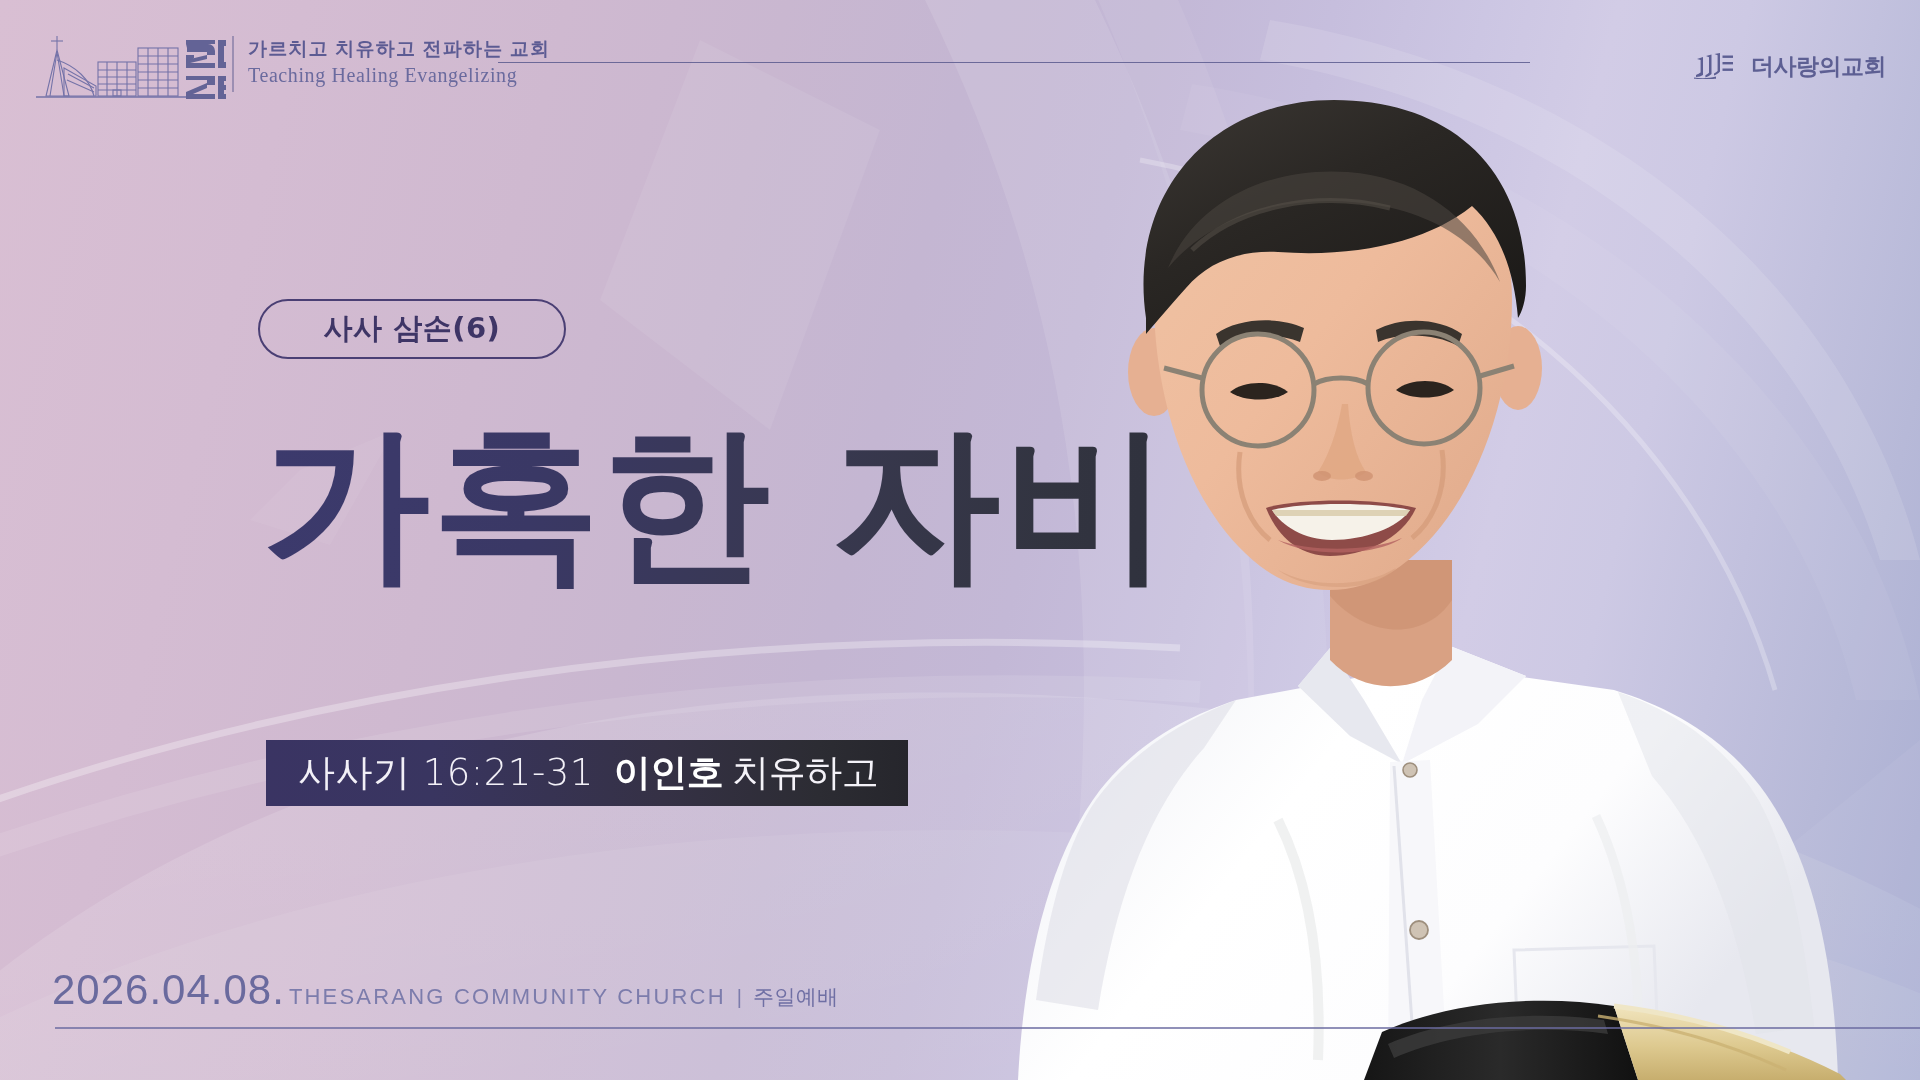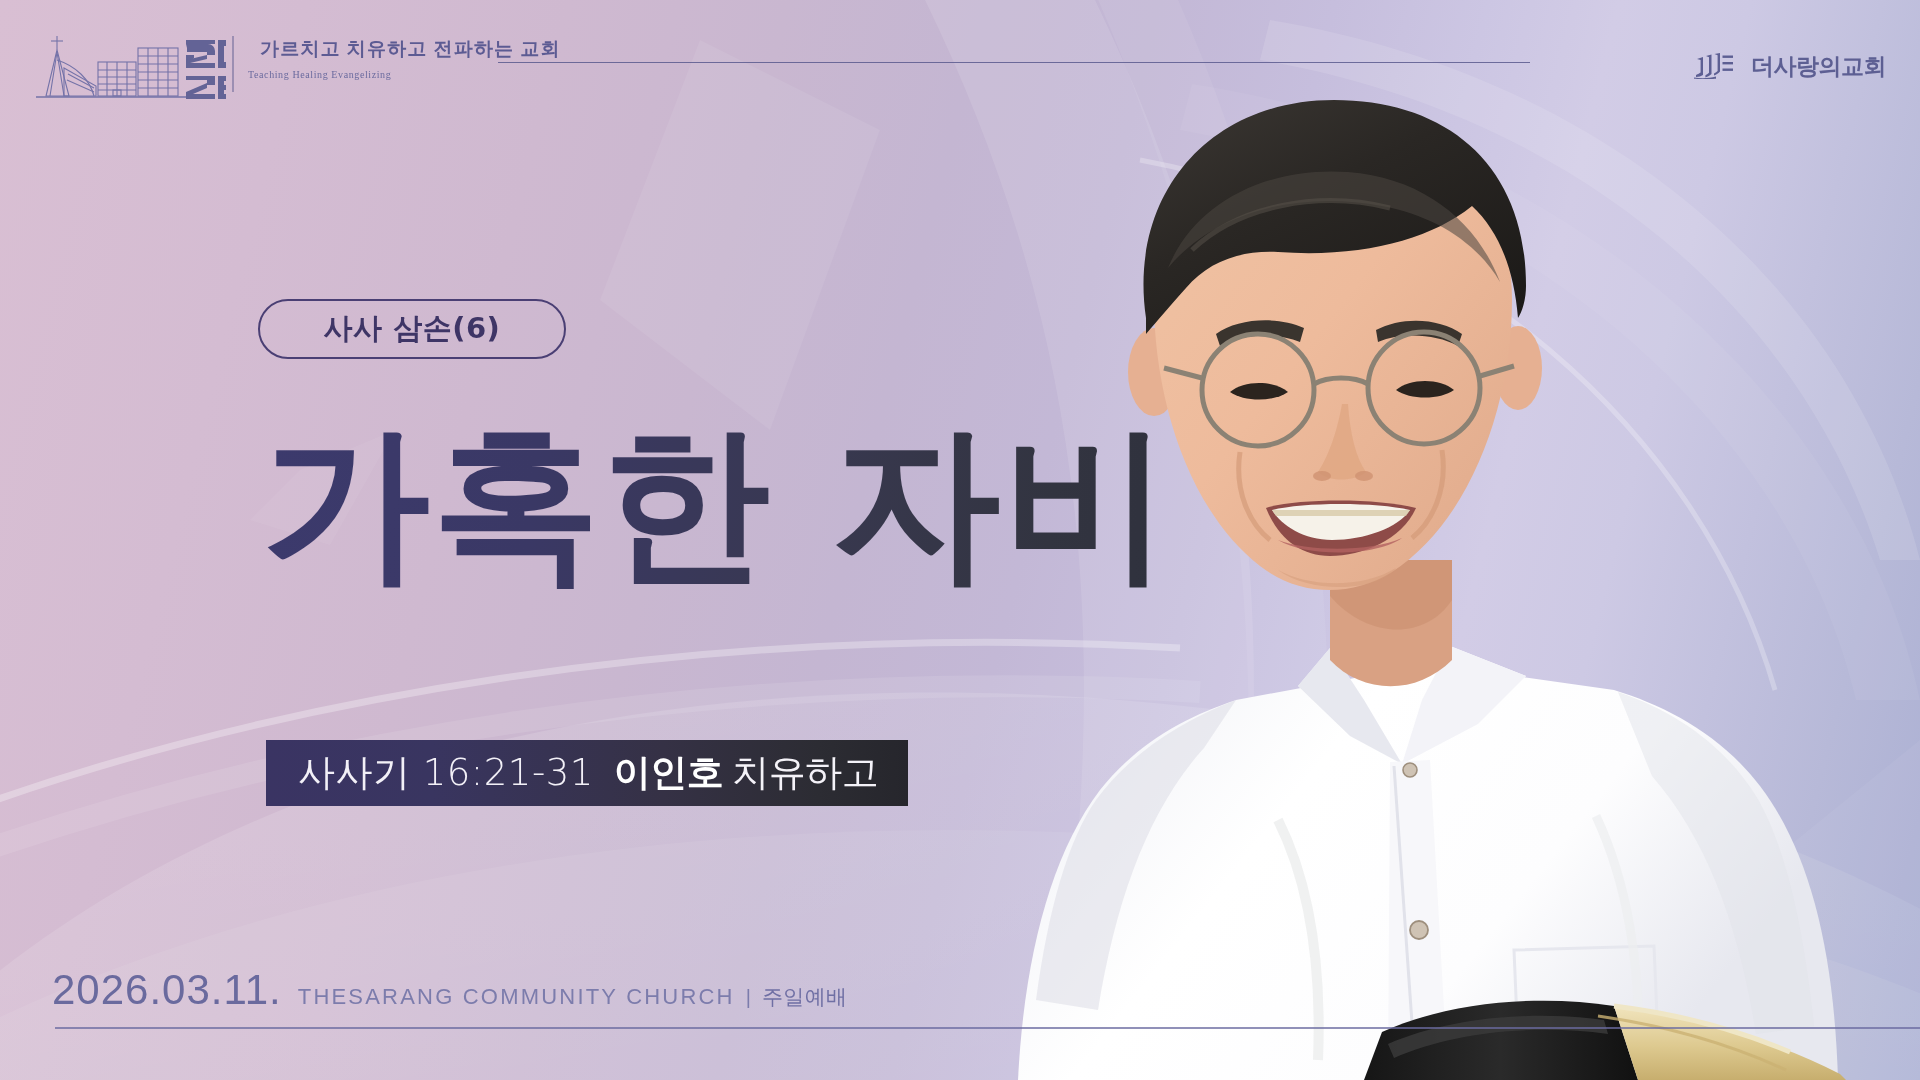--- a/index.html
+++ b/index.html
@@ -37,25 +37,25 @@
 
   .logo2026{ position:absolute; left:34px; top:30px; display:flex; align-items:flex-end; }
   .logo2026 svg{ display:block; }
   .logo-div{
     position:absolute; left:232px; top:36px; width:2px; height:56px;
     background:rgba(86,86,140,.45);
   }
   .slogan{ position:absolute; left:248px; top:36px; }
   .slogan .kr{
     font-size:19px; letter-spacing:1.2px; color:#5c5b93; font-weight:600;
-    font-family:Liberation Serif, serif; line-height:26px; white-space:nowrap;margin-left:12px;
+    font-family:Liberation Sans, sans-serif; line-height:26px; white-space:nowrap;
   }
   .slogan .en{
     font-family:"Liberation Serif","DejaVu Serif",serif;
-    font-size:10px; letter-spacing:.6px; color:#6a6a9e; line-height:22px;
+    font-size:20px; letter-spacing:.6px; color:#6a6a9e; line-height:22px;
     margin-top:2px; white-space:nowrap;
   }
 
   .hdr-rule{
     position:absolute; left:498px; top:62px; width:1032px; height:1px;
     background:#5a5a8e; opacity:.85;
   }
 
   .brand{ position:absolute; right:34px; top:44px; text-align:right; }
   .brand .en{
@@ -122,21 +122,21 @@
   .footer{
     position:absolute; left:52px; top:966px;
     display:flex; align-items:baseline; white-space:nowrap;
   }
   .footer .date{
     font-size:42px; font-weight:300; color:#6a6a9e; letter-spacing:1px;
     font-family:"Liberation Sans",sans-serif;
   }
   .footer .org{
     font-size:22px; font-weight:400; color:#7c7cac; letter-spacing:2.2px;
-    margin-left:16px; font-family:"Liberation Sans",sans-serif;
+    margin-left:4px; font-family:"Liberation Sans",sans-serif;
   }
   .footer .sep{
     font-size:20px; color:#7c7cac; margin:0 11px; font-family:"Liberation Sans",sans-serif;
   }
   .footer .svc{
     font-family:"DejaVu Sans",sans-serif;
     font-size:21px; color:#6f6fa4; letter-spacing:.4px;
   }
   .footer-rule{
     position:absolute; left:55px; top:1027px; width:1865px; height:2px;
@@ -406,20 +406,20 @@
 
   <div class="title">가혹한 자비</div>
 
   <div class="scripbar">
     <span class="ref">사사기 16:21-31</span>
     <span class="nm">이인호</span>
     <span class="role">치유하고</span>
   </div>
 
   <div class="footer">
-    <span class="date">2026.03.11.</span>
+    <span class="date">2026.04.08.</span>
     <span class="org">THESARANG COMMUNITY CHURCH</span>
     <span class="sep">|</span>
     <span class="svc">주일예배</span>
   </div>
   <div class="footer-rule"></div>
 
 </div>
 
 </body></html>

